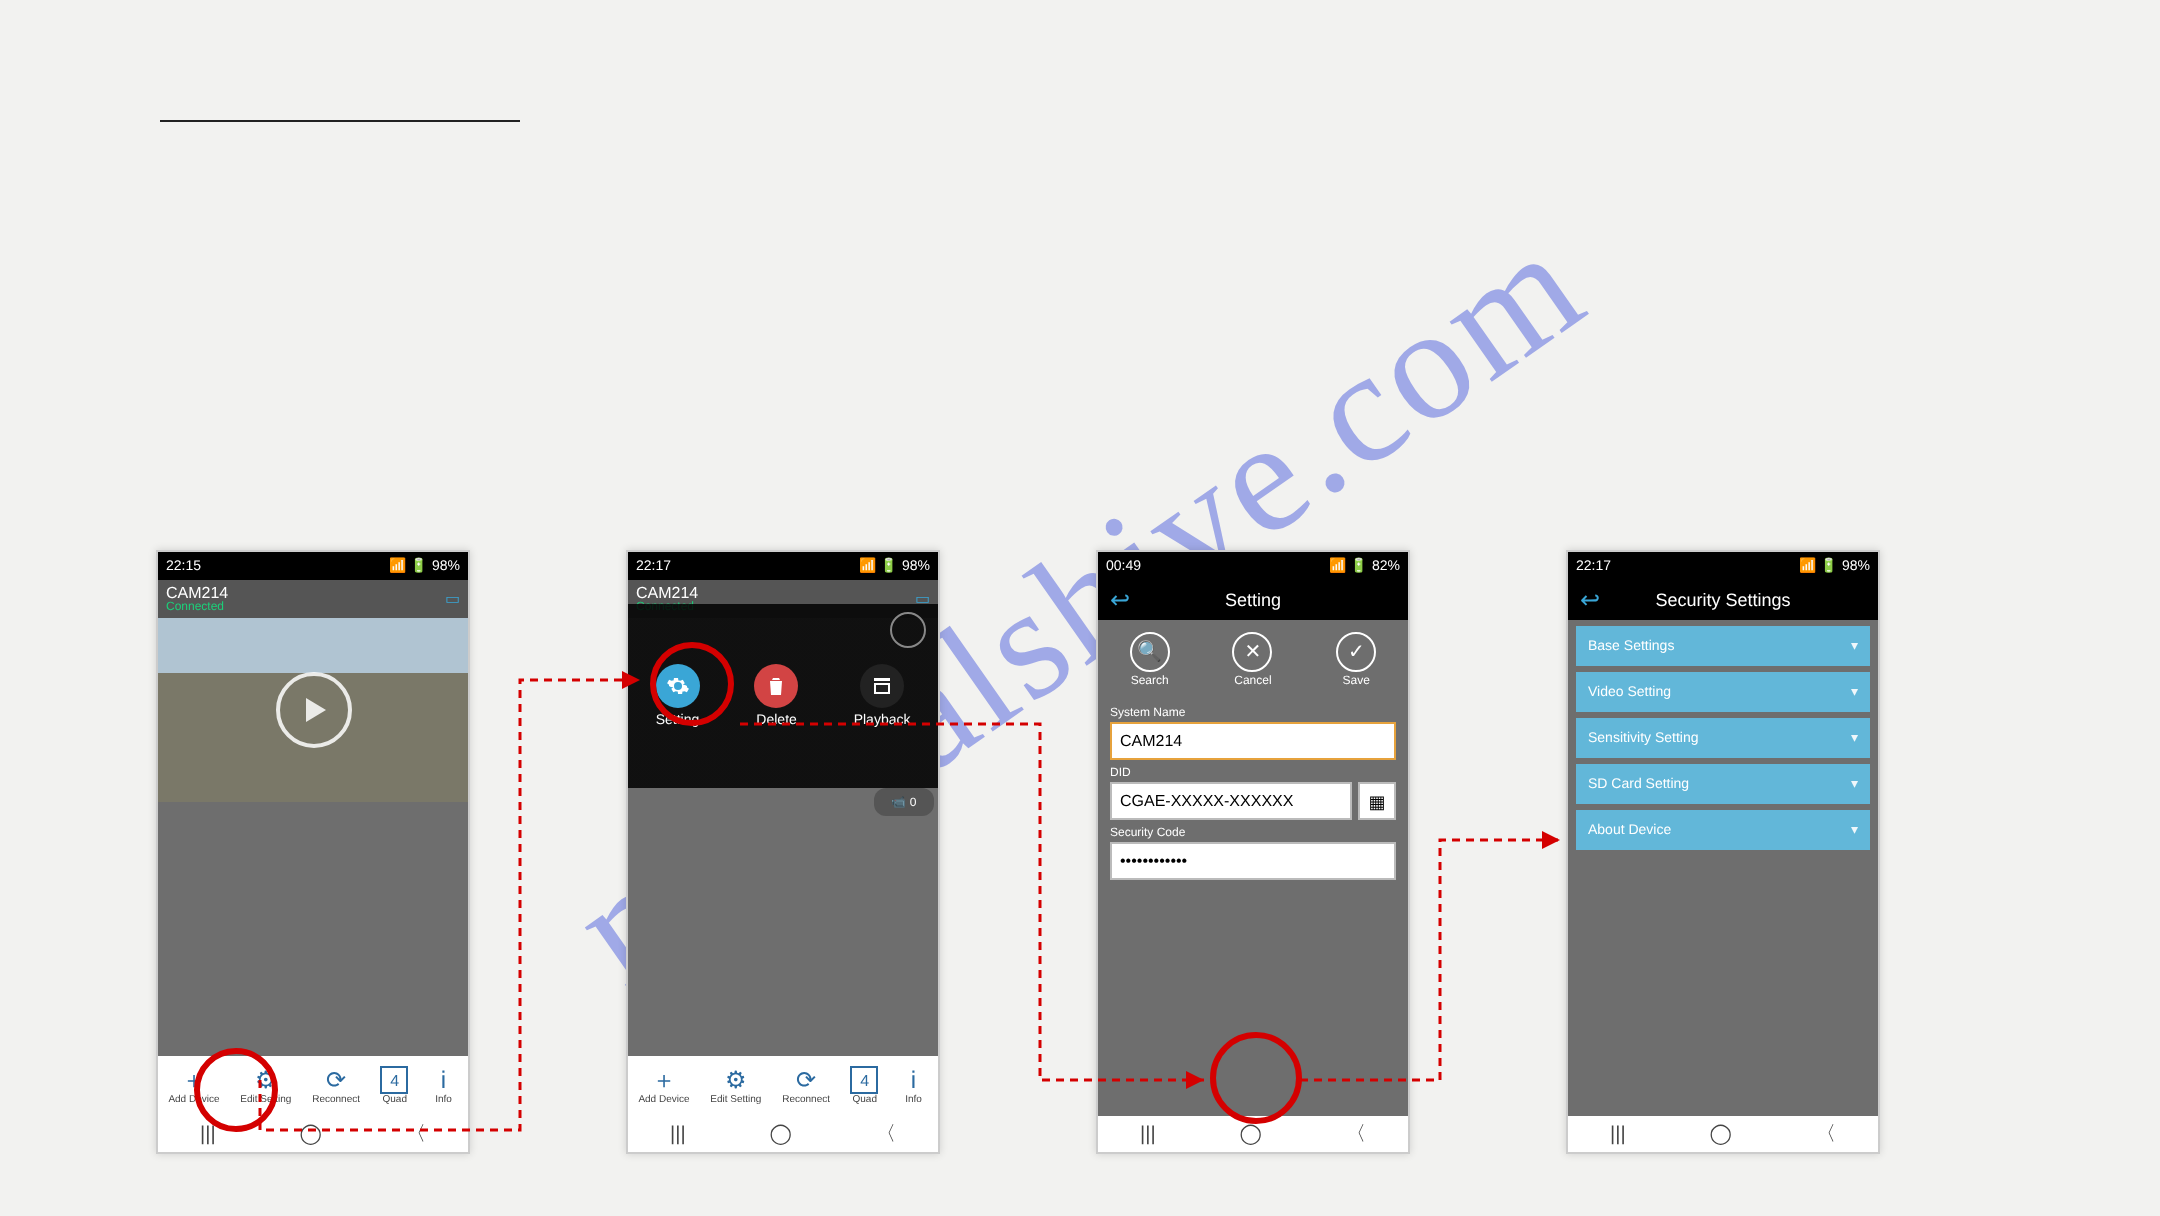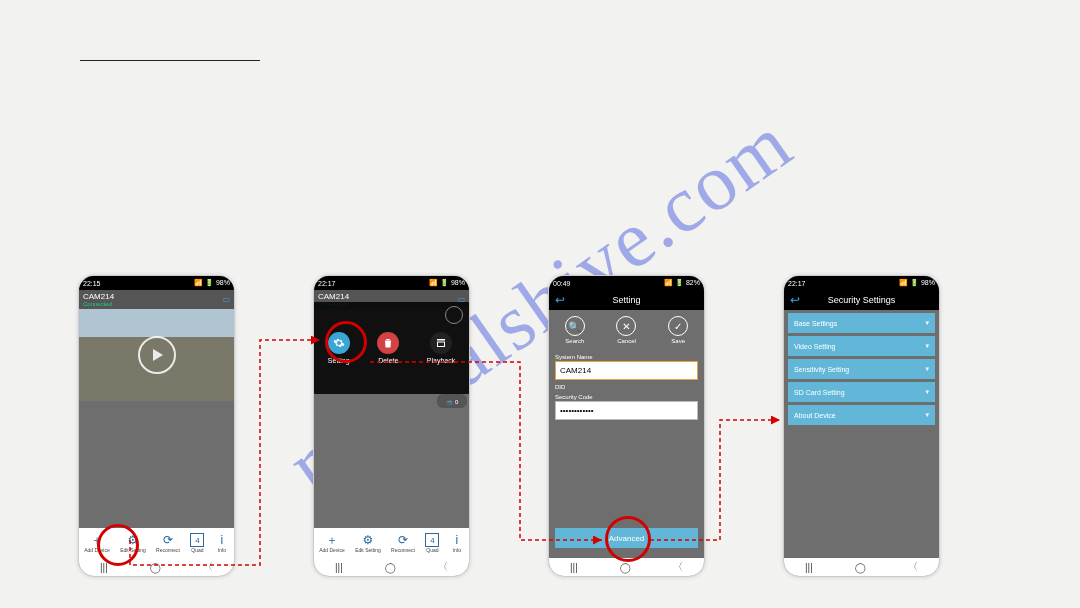--- a/index.html
+++ b/index.html
@@ -1,18 +1,18 @@
 <!DOCTYPE html>
 <html><head>
 <meta charset="utf-8">
 <style>
   html,body{margin:0;padding:0;width:1080px;height:608px;background:#f2f2f0;font-family:Arial,Helvetica,sans-serif;position:relative;overflow:hidden}
   .line-header{position:absolute;top:60px;left:80px;width:180px;border-top:1px solid #222}
   .watermark{position:absolute;left:50%;top:50%;transform:translate(-50%,-50%) rotate(-35deg);font-size:80px;color:rgba(60,80,220,0.45);font-family:Georgia,serif;letter-spacing:2px;pointer-events:none;white-space:nowrap}
-  .phone{position:absolute;width:155px;height:300px;background:#fff;border:1px solid #ccc;border-radius:16px;top:275px;box-shadow:0 0 4px rgba(0,0,0,0.15);overflow:hidden}
+  .phone{position:absolute;width:155px;height:300px;background:#fff;border:1px solid #ccc;border-radius:0;top:275px;box-shadow:0 0 4px rgba(0,0,0,0.15);overflow:hidden}
   .phone-body{position:absolute;top:0;left:0;right:0;bottom:0;background:#6e6e6e}
   .status-bar{height:14px;background:#000;color:#fff;font-size:7px;display:flex;justify-content:space-between;align-items:center;padding:0 4px}
   .nav-bar{position:absolute;bottom:0;left:0;right:0;height:18px;background:#fff;display:flex;justify-content:space-around;align-items:center;font-size:10px;color:#444}
   .nav-bar span{display:inline-block}
   .cam-header{background:#555;color:#fff;font-size:8px;padding:2px 4px;display:flex;justify-content:space-between;align-items:center}
   .cam-header .conn{color:#1bd17a;font-size:6px}
   .toolbar-bottom{position:absolute;bottom:18px;left:0;right:0;height:30px;background:#fff;display:flex;justify-content:space-around;align-items:center}
   .toolbar-bottom .tb-item{display:flex;flex-direction:column;align-items:center;font-size:5px;color:#444}
   .toolbar-bottom .ico{width:14px;height:14px;display:flex;align-items:center;justify-content:center;font-size:12px;color:#2b6aa0}
   .video-thumb{position:relative;height:92px;background:linear-gradient(180deg,#b0c4d2 0 30%,#7a7868 30% 100%);display:flex;align-items:center;justify-content:center}
@@ -183,26 +183,29 @@
     <div class="p3-actions">
       <div class="p3-act"><div class="p3-act-ico">🔍</div><span>Search</span></div>
       <div class="p3-act"><div class="p3-act-ico">✕</div><span>Cancel</span></div>
       <div class="p3-act"><div class="p3-act-ico">✓</div><span>Save</span></div>
     </div>
     <div class="p3-field-label">System Name</div>
     <div class="p3-input">
         <span>CAM214</span>
       </div>
     <div class="p3-field-label">DID</div>
+    <div class="did-row">
+      <div class="p3-input plain">
+          <span>CGAE-XXXXX-XXXXXX</span>
+        </div>
+      <div class="qr-box">▦</div>
+    </div>
     <div class="p3-field-label">Security Code</div>
     <div class="p3-input plain">
         <span>••••••••••••</span>
-      </div>
-    <div class="p3-adv">
-        <span>Advanced</span>
       </div>
     <div class="nav-bar" style="background:#fff">
       <span>|||</span>
       <span>◯</span>
       <span>〈</span>
     </div>
   </div>
   <div class="red-circle" style="left:56px;bottom:14px;width:40px;height:40px"></div>
 </div>
 

